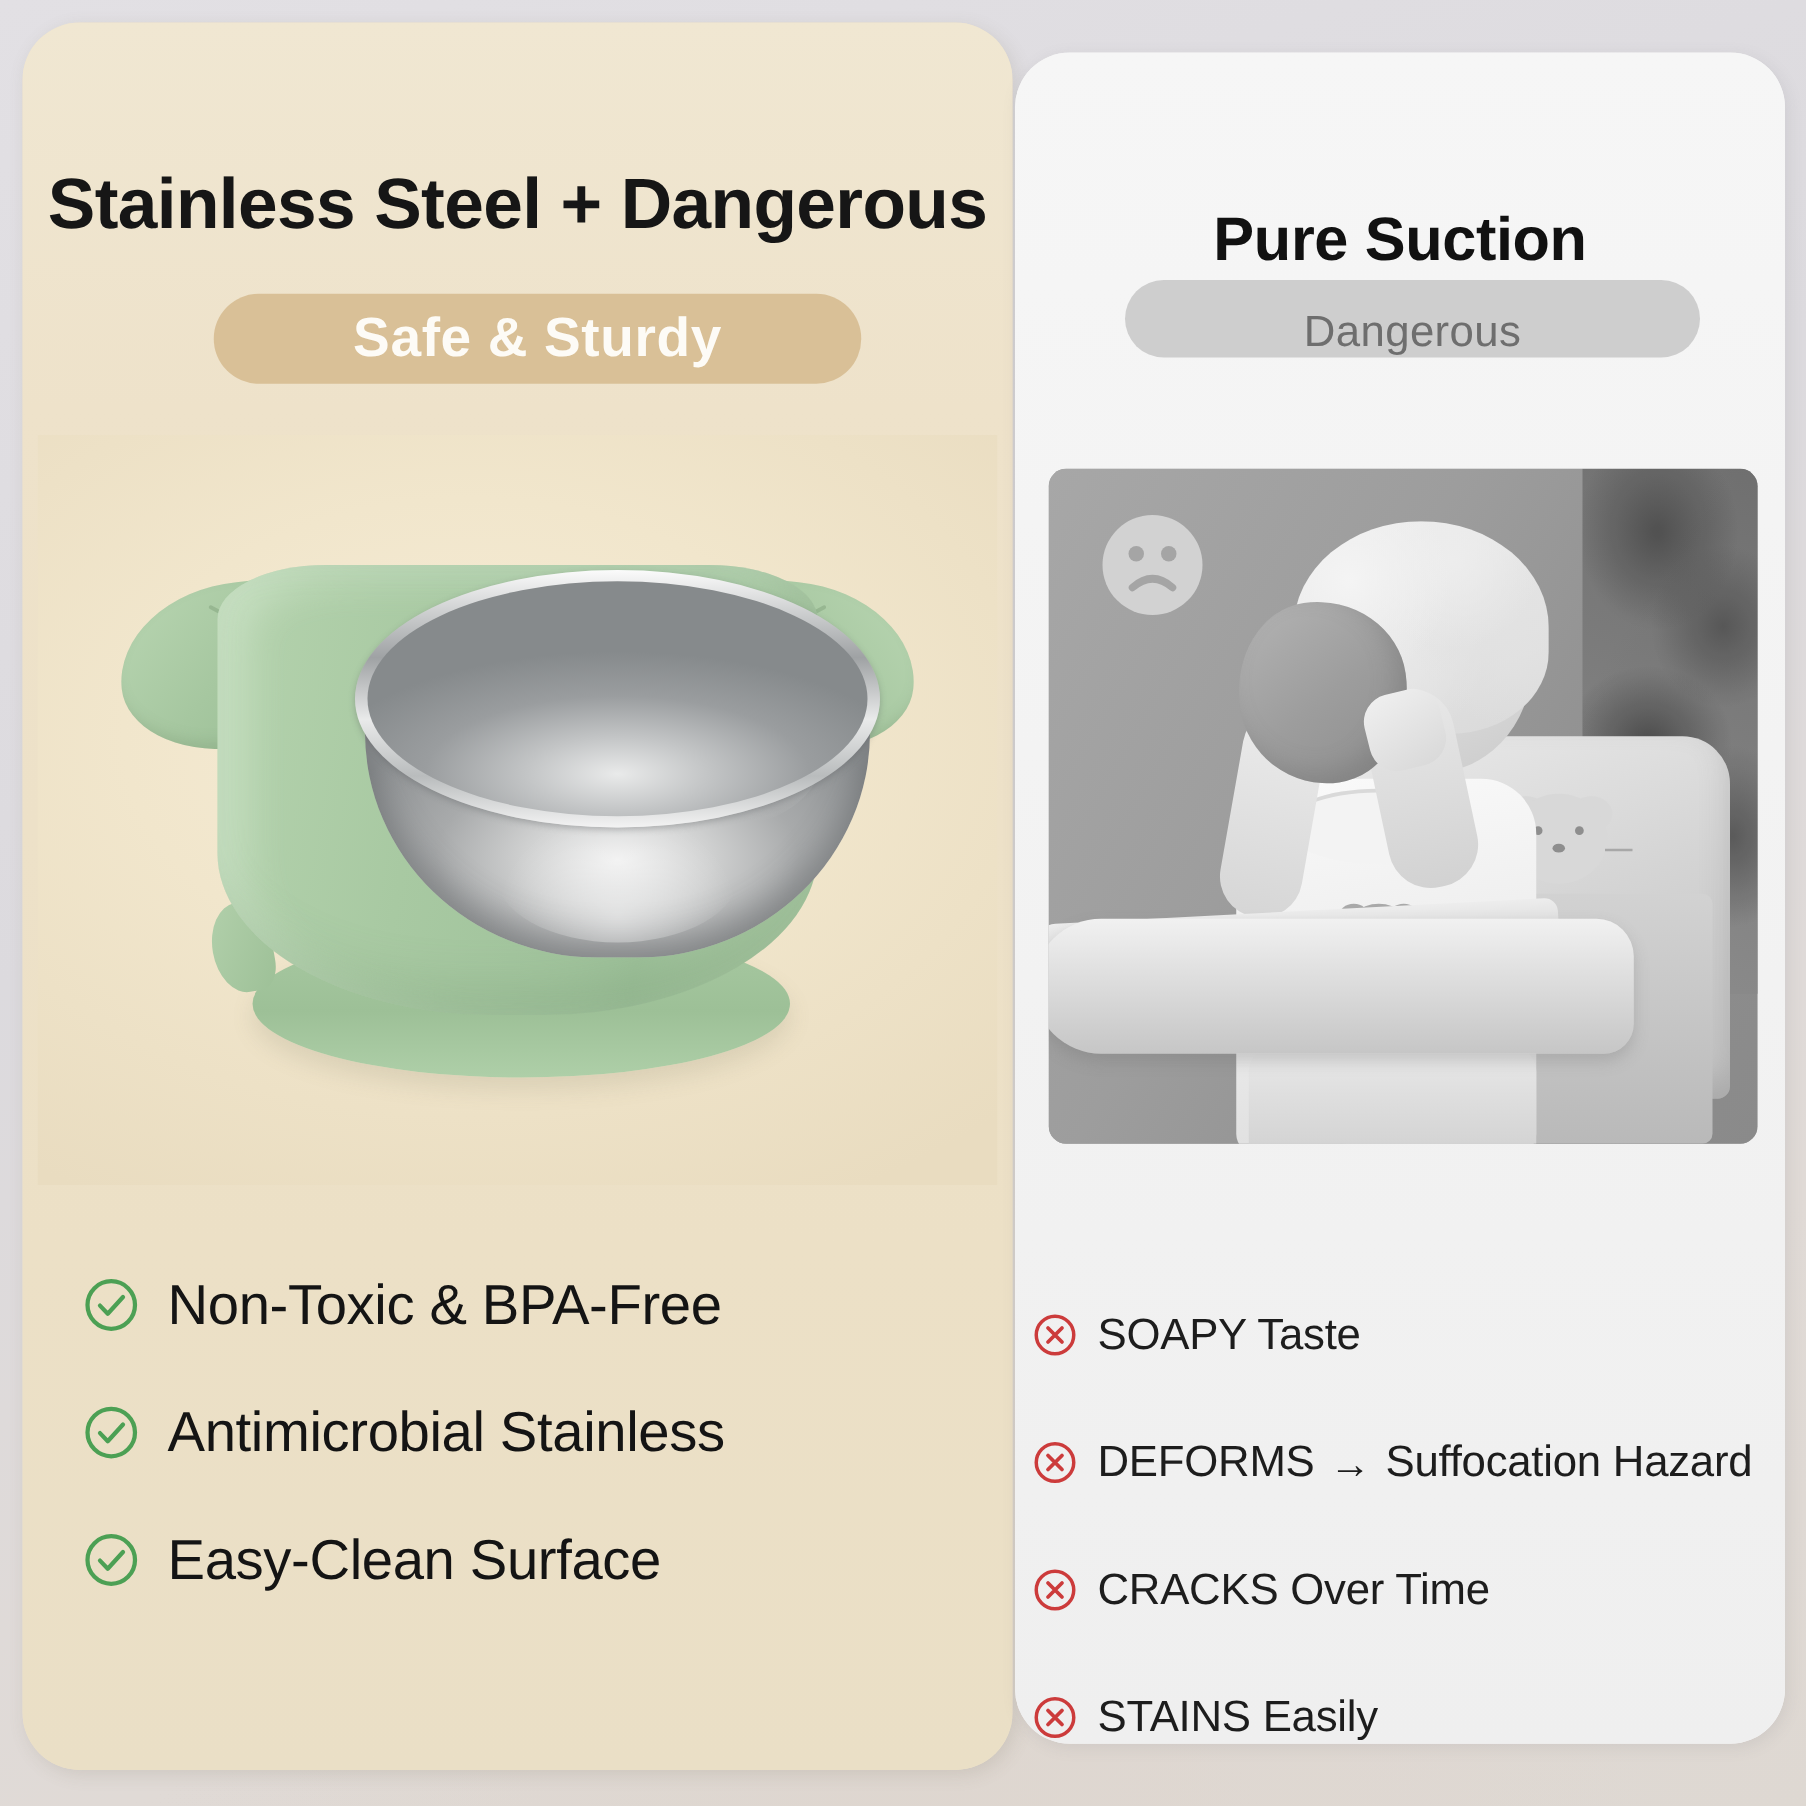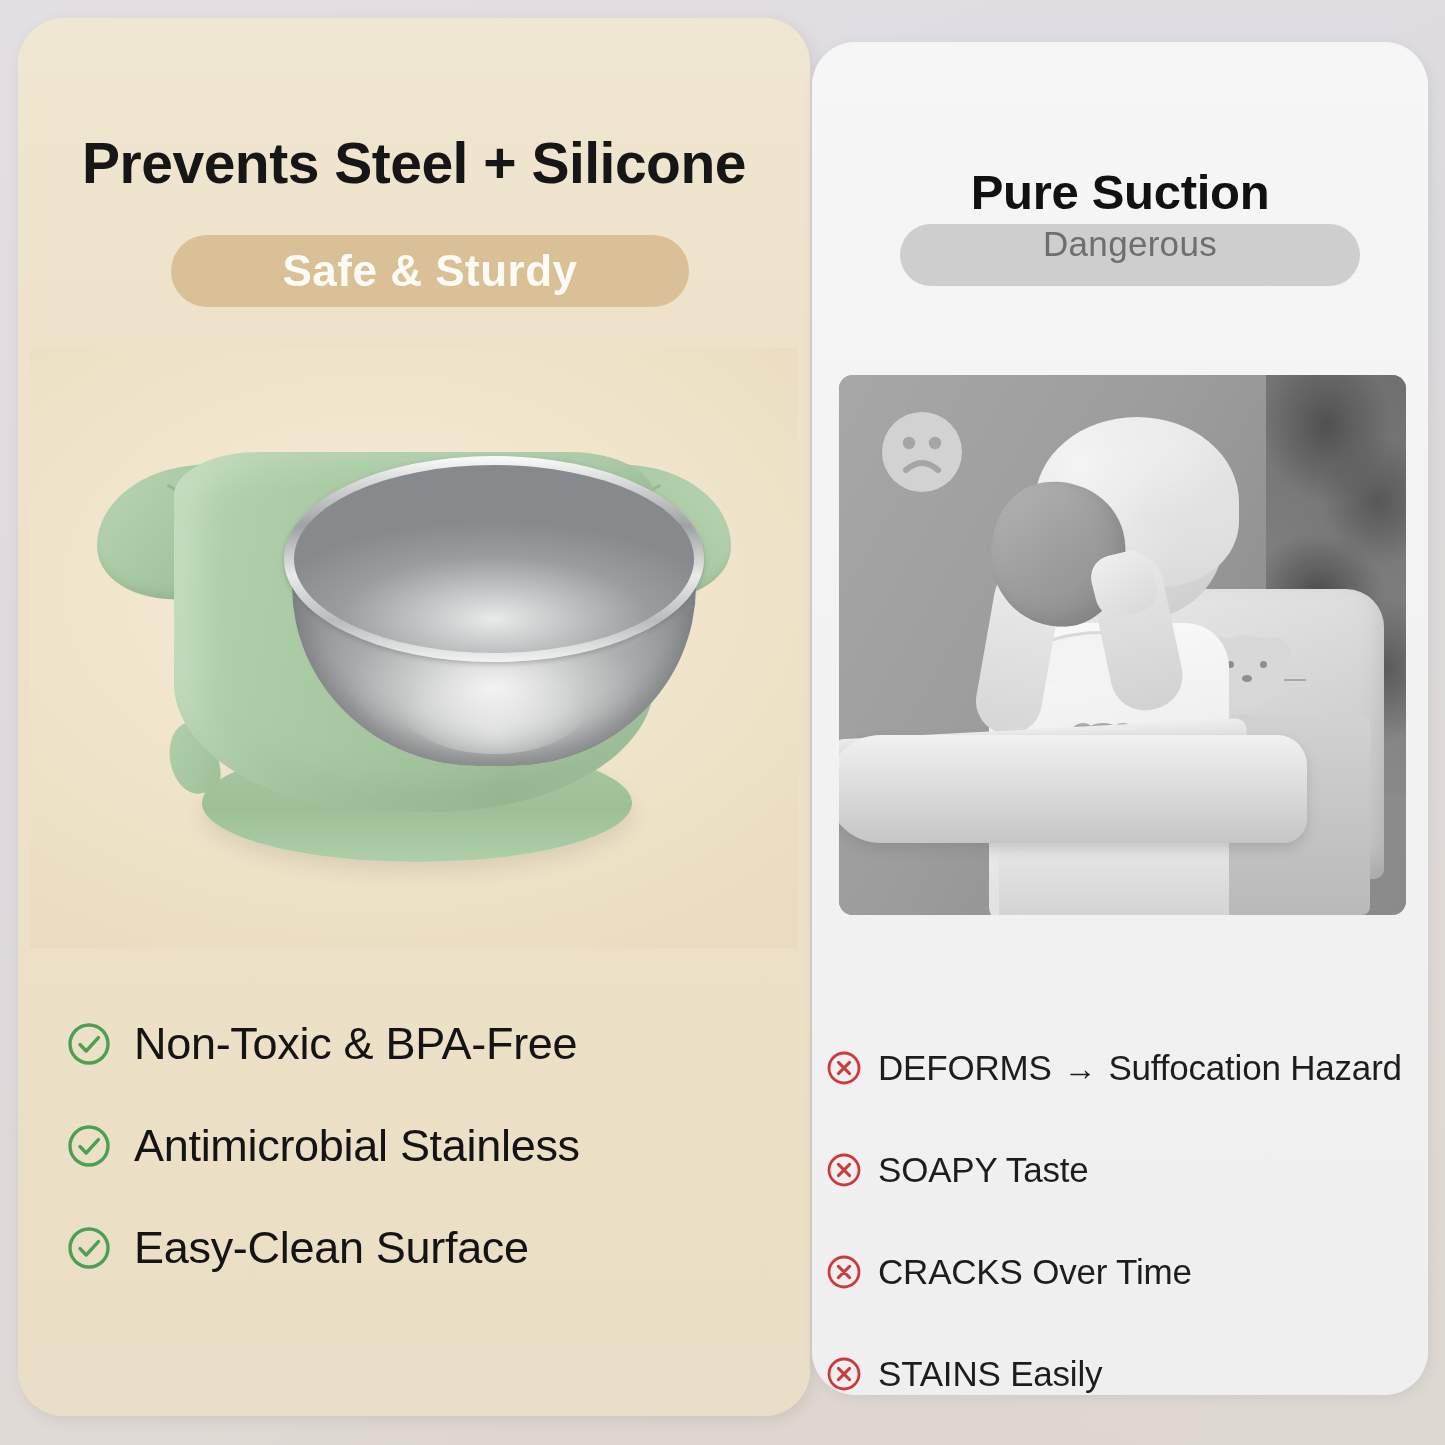--- a/index.html
+++ b/index.html
@@ -308,21 +308,21 @@
 
   .pill-danger {
     position: absolute;
     left: 88px;
     top: 182px;
     width: 460px;
     height: 62px;
     border-radius: 31px;
     background: #cecece;
     display: flex;
-    align-items: flex-start;
+    align-items: flex-end;
     justify-content: center;
   }
   .pill-danger .pill-text {
     font-size: 35px;
     font-weight: 400;
     color: #6e6e6e;
     letter-spacing: 0.3px;
   }
 
   
@@ -600,21 +600,21 @@
 </head>
 <body>
 
 <div id="canvas">
 
   <div id="backdrop"></div>
 
   <div id="left-card">
     <div class="card-bg"></div>
 
-    <div class="left-title">Prevents Steel + Silicone</div>
+    <div class="left-title">Stainless Steel + Dangerous</div>
 
     <div class="pill-safe">
       <span class="pill-text">Safe &amp; Sturdy</span>
     </div>
 
     <div id="bowl-photo">
       <div class="photo-bg"></div>
       <div class="bowl-stage">
 
         <div class="suction-base"></div>
@@ -723,20 +723,30 @@
         <svg viewBox="0 0 82 82" width="82" height="82">
           <circle cx="41" cy="41" r="40" fill="#d2d2d2"></circle>
           <circle cx="28" cy="32" r="6.2" fill="#a5a5a5"></circle>
           <circle cx="54" cy="32" r="6.2" fill="#a5a5a5"></circle>
           <path d="M25 59 Q41 45 57 59" fill="none" stroke="#a5a5a5" stroke-width="6" stroke-linecap="round"></path>
         </svg>
       </span>
     </div>
 
     <div class="drawback-list">
+
+      <div class="drawback-row">
+        <span class="ic">
+          <svg viewBox="0 0 36 36" width="36" height="36">
+            <circle cx="18" cy="18" r="15" fill="none" stroke="#cc3b3b" stroke-width="2.8"></circle>
+            <path d="M12.4 12.4 L23.6 23.6 M23.6 12.4 L12.4 23.6" fill="none" stroke="#cc3b3b" stroke-width="3" stroke-linecap="round"></path>
+          </svg>
+        </span>
+        <span class="txt">SOAPY Taste</span>
+      </div>
 
       <div class="drawback-row">
         <span class="ic">
           <svg viewBox="0 0 36 36" width="36" height="36">
             <circle cx="18" cy="18" r="15" fill="none" stroke="#cc3b3b" stroke-width="2.8"></circle>
             <path d="M12.4 12.4 L23.6 23.6 M23.6 12.4 L12.4 23.6" fill="none" stroke="#cc3b3b" stroke-width="3" stroke-linecap="round"></path>
           </svg>
         </span>
         <span class="txt">
           <span>DEFORMS</span>
@@ -745,30 +755,20 @@
         </span>
       </div>
 
       <div class="drawback-row">
         <span class="ic">
           <svg viewBox="0 0 36 36" width="36" height="36">
             <circle cx="18" cy="18" r="15" fill="none" stroke="#cc3b3b" stroke-width="2.8"></circle>
             <path d="M12.4 12.4 L23.6 23.6 M23.6 12.4 L12.4 23.6" fill="none" stroke="#cc3b3b" stroke-width="3" stroke-linecap="round"></path>
           </svg>
         </span>
-        <span class="txt">SOAPY Taste</span>
-      </div>
-
-      <div class="drawback-row">
-        <span class="ic">
-          <svg viewBox="0 0 36 36" width="36" height="36">
-            <circle cx="18" cy="18" r="15" fill="none" stroke="#cc3b3b" stroke-width="2.8"></circle>
-            <path d="M12.4 12.4 L23.6 23.6 M23.6 12.4 L12.4 23.6" fill="none" stroke="#cc3b3b" stroke-width="3" stroke-linecap="round"></path>
-          </svg>
-        </span>
         <span class="txt">CRACKS Over Time</span>
       </div>
 
       <div class="drawback-row">
         <span class="ic">
           <svg viewBox="0 0 36 36" width="36" height="36">
             <circle cx="18" cy="18" r="15" fill="none" stroke="#cc3b3b" stroke-width="2.8"></circle>
             <path d="M12.4 12.4 L23.6 23.6 M23.6 12.4 L12.4 23.6" fill="none" stroke="#cc3b3b" stroke-width="3" stroke-linecap="round"></path>
           </svg>
         </span>

